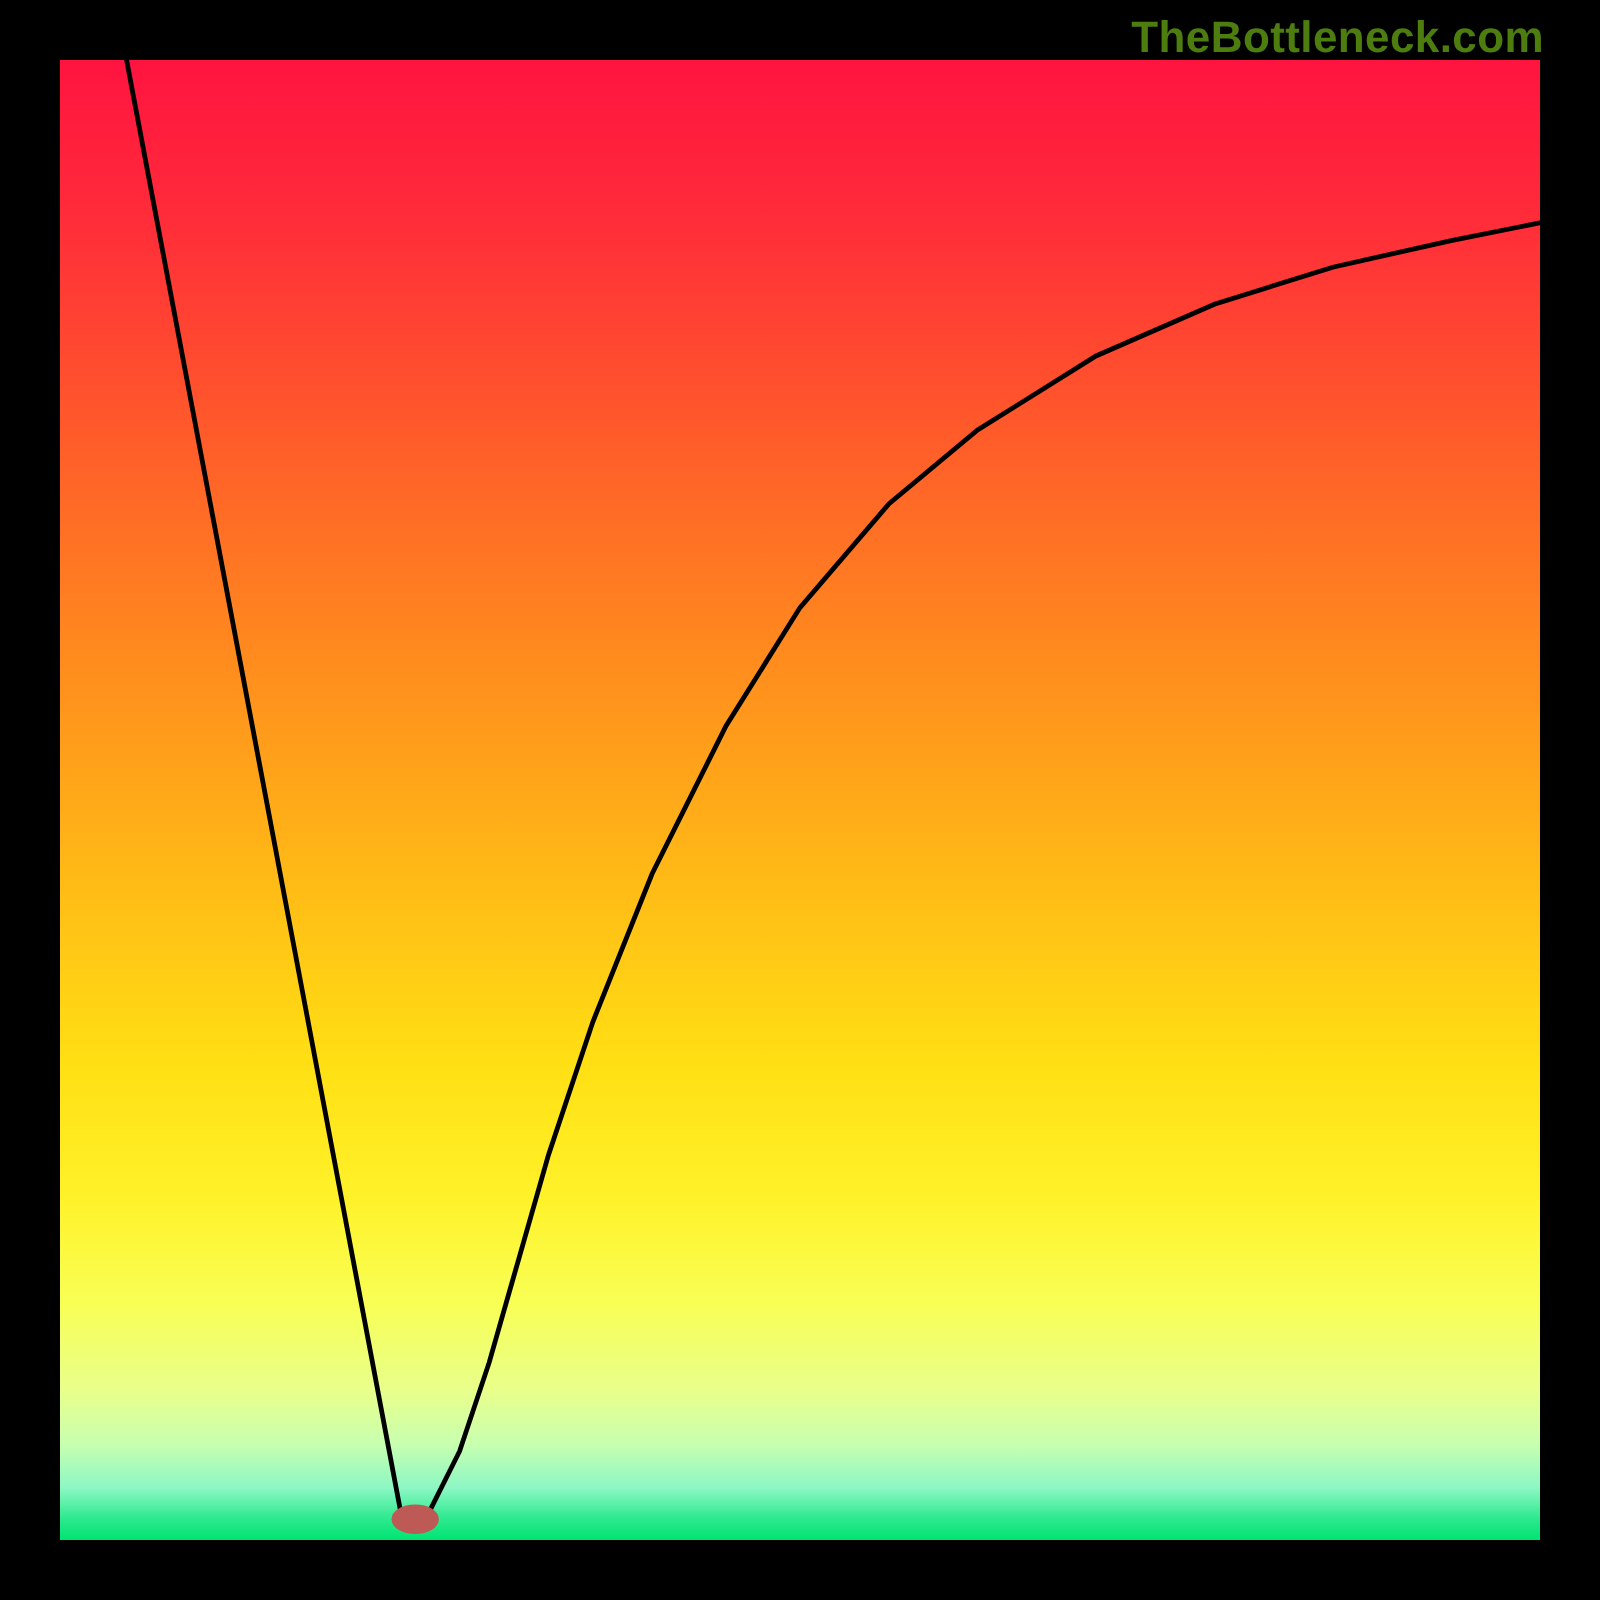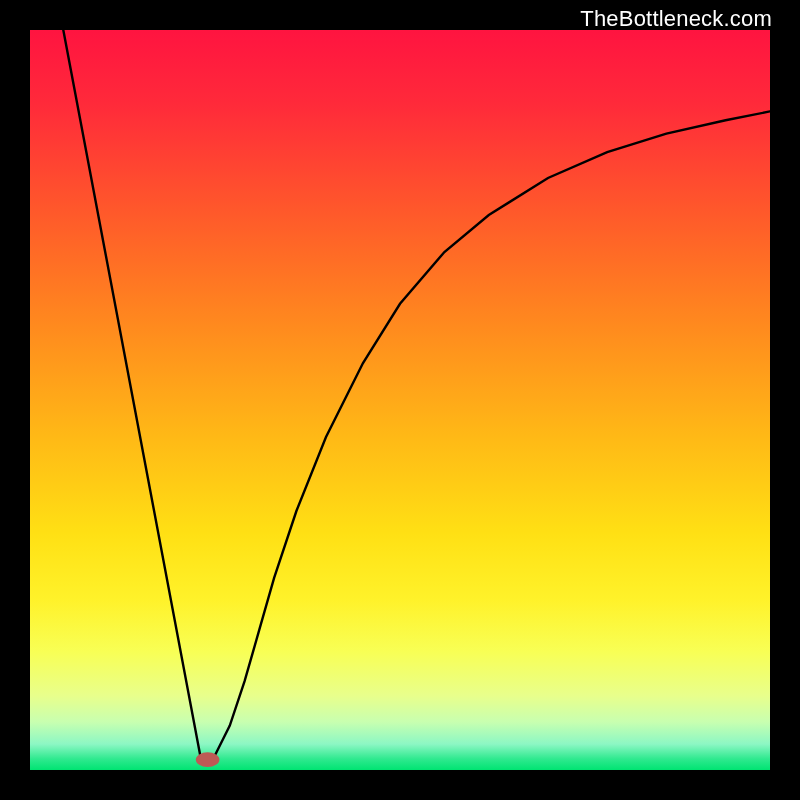--- a/index.html
+++ b/index.html
@@ -32,24 +32,24 @@
   .overlay-svg {
     position: absolute;
     inset: 0;
     width: 100%;
     height: 100%;
   }
   .watermark {
     position: absolute;
     top: 6px;
     right: 28px;
-    color: #ffffff;
+    color: #4d7c0f;
     font-size: 22px;
     letter-spacing: 0.2px;
-    font-weight: 400;
+    font-weight: 700;
   }
 </style>
 </head>
 <body>
 
 <div class="frame">
 
   <div class="watermark">TheBottleneck.com</div>
 
   <div class="plot-area">

